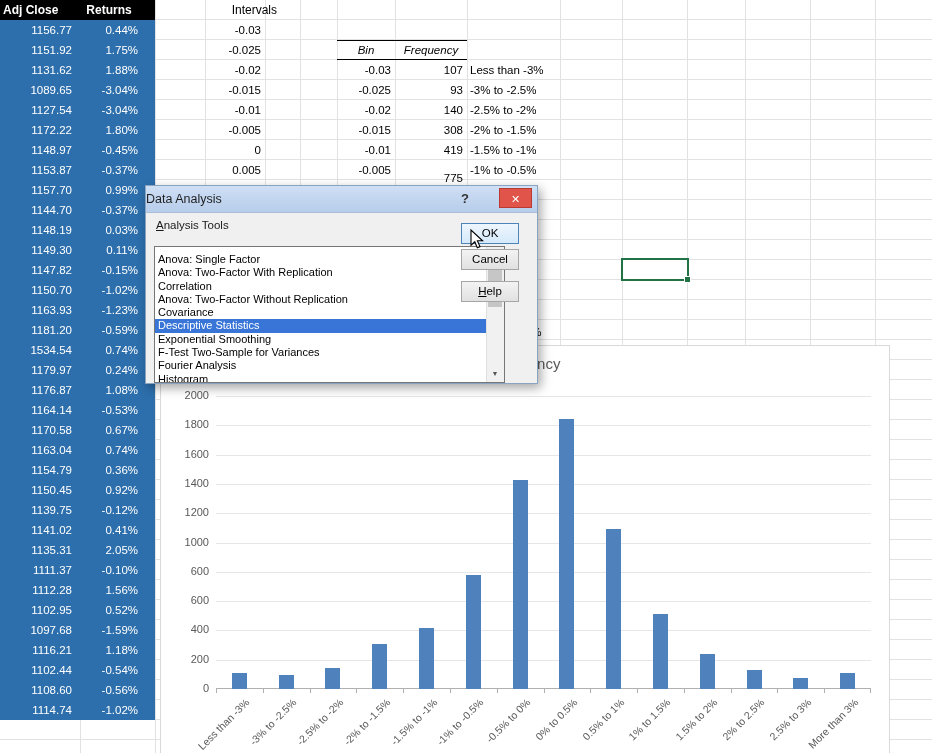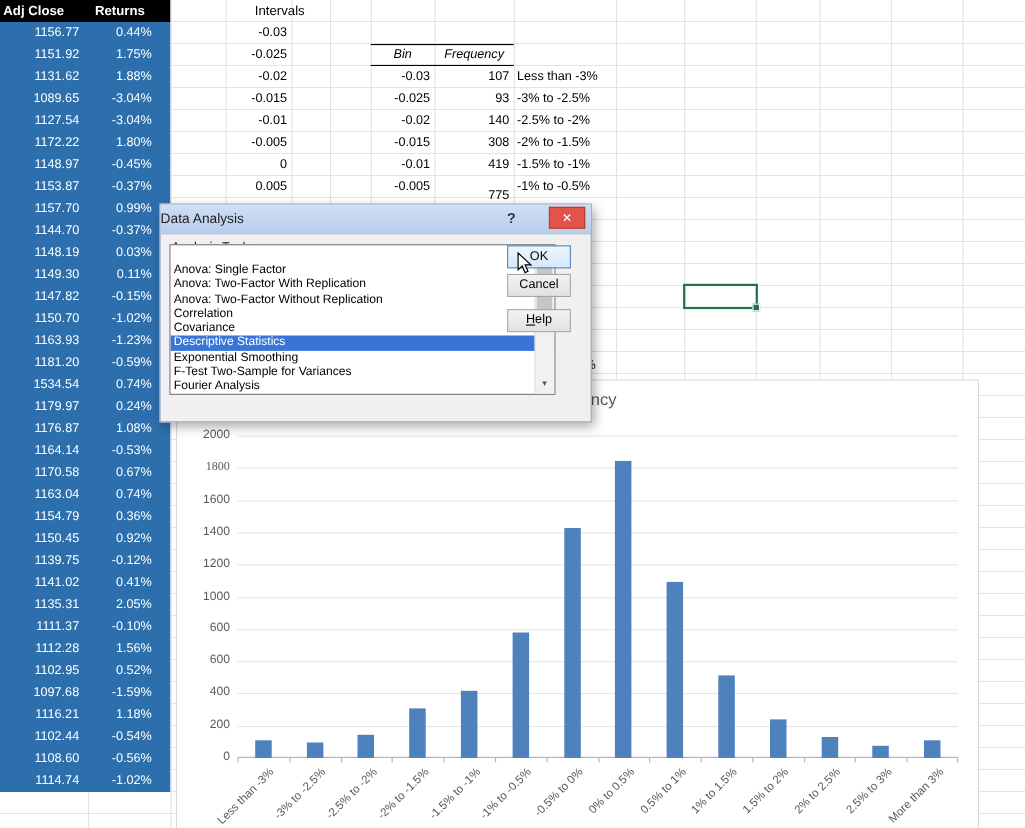--- a/index.html
+++ b/index.html
@@ -57,22 +57,22 @@
     background:linear-gradient(var(--dialog-title-bar),#b7cdea);border-bottom:1px solid #a9bdd6;}
   .dlg-title{position:absolute;left:0;right:0;top:0;line-height:26px;text-align:left;
              font-size:12.5px;color:#1f1f1f;}
   .dlg-help{position:absolute;right:62px;top:0;width:20px;line-height:26px;text-align:center;
             font-weight:bold;font-size:13px;color:#333;}
   .dlg-close{position:absolute;right:5px;top:2px;width:33px;height:20px;line-height:20px;
              background:var(--close-button-red);border:1px solid #b93a30;color:#fff;
              text-align:center;font-size:11px;box-sizing:border-box;}
   .dlg-label{position:absolute;left:10px;top:33px;color:#1a1a1a;}
   .dlg-label::first-letter{text-decoration:underline;}
-  .listbox{position:absolute;left:8px;top:36px;width:351px;height:137px;background:#fff;
-           border:1px solid #767676;overflow:hidden;box-sizing:border-box;padding-top:16px;}
+  .listbox{position:absolute;left:8px;top:60px;width:351px;height:137px;background:#fff;
+           border:1px solid #767676;overflow:hidden;box-sizing:border-box;padding-top:6px;}
   .tool{height:13.3px;line-height:13.3px;font-size:11px;padding-left:3px;white-space:nowrap;color:#000;}
   .tool.sel{background:var(--list-selection-blue);color:#fff;}
   .scrollbar{position:absolute;right:0;top:0;bottom:0;width:17px;background:#f1f1f1;
              border-left:1px solid #e0e0e0;}
   .sb-up,.sb-down{position:absolute;left:0;width:16px;height:16px;color:#555;font-size:7px;
                   text-align:center;line-height:16px;}
   .sb-up{top:0;} .sb-down{bottom:0;}
   .sb-thumb{position:absolute;left:1px;top:16px;width:14px;height:44px;background:#c6c6c6;}
   .btn{position:absolute;left:315px;width:58px;height:21px;line-height:19px;text-align:center;
        background:linear-gradient(#f3f3f3,#e1e1e1);border:1px solid #a6a6a6;
@@ -335,21 +335,21 @@
         <div class="tick" style="left: 468px;"></div>
         <div class="bar" style="left: 530.536px; height: 19px;"></div>
         <div class="tick" style="left: 515px;"></div>
         <div class="bar" style="left: 577.321px; height: 11px;"></div>
         <div class="tick" style="left: 561px;"></div>
         <div class="bar" style="left: 624.107px; height: 16px;"></div>
         <div class="tick" style="left: 608px;"></div>
         <div class="tick" style="left: 654px;"></div>
       </div>
   <div class="ylab" style="top: 43px;">2000</div>
-      <div class="ylab" style="top: 72px; font-family: Liberation Serif, serif;">1800</div>
+      <div class="ylab" style="top: 72px;">1800</div>
       <div class="ylab" style="top: 102px;">1600</div>
       <div class="ylab" style="top: 131px;">1400</div>
       <div class="ylab" style="top: 160px;">1200</div>
       <div class="ylab" style="top: 190px;">1000</div>
       <div class="ylab" style="top: 219px;">600</div>
       <div class="ylab" style="top: 248px;">600</div>
       <div class="ylab" style="top: 277px;">400</div>
       <div class="ylab" style="top: 307px;">200</div>
       <div class="ylab" style="top: 336px;">0</div>
       <div class="xlab" style="left: -17.6071px;">Less than -3%</div>
@@ -372,22 +372,22 @@
     <div class="dlg-titlebar">
       <div class="dlg-title">Data Analysis</div>
       <div class="dlg-help">?</div>
       <div class="dlg-close">✕</div>
     </div>
     <div class="dlg-label">Analysis Tools</div>
     <div class="listbox">
       <div id="tools-list">
           <div class="tool">Anova: Single Factor</div>
           <div class="tool">Anova: Two-Factor With Replication</div>
+          <div class="tool">Correlation</div>
           <div class="tool">Anova: Two-Factor Without Replication</div>
-          <div class="tool">Correlation</div>
           <div class="tool">Covariance</div>
           <div class="tool sel">Descriptive Statistics</div>
           <div class="tool">Exponential Smoothing</div>
           <div class="tool">F-Test Two-Sample for Variances</div>
           <div class="tool">Fourier Analysis</div>
           <div class="tool">Histogram</div>
         </div>
       <div class="scrollbar">
         <div class="sb-up">▲</div>
         <div class="sb-thumb"></div>

